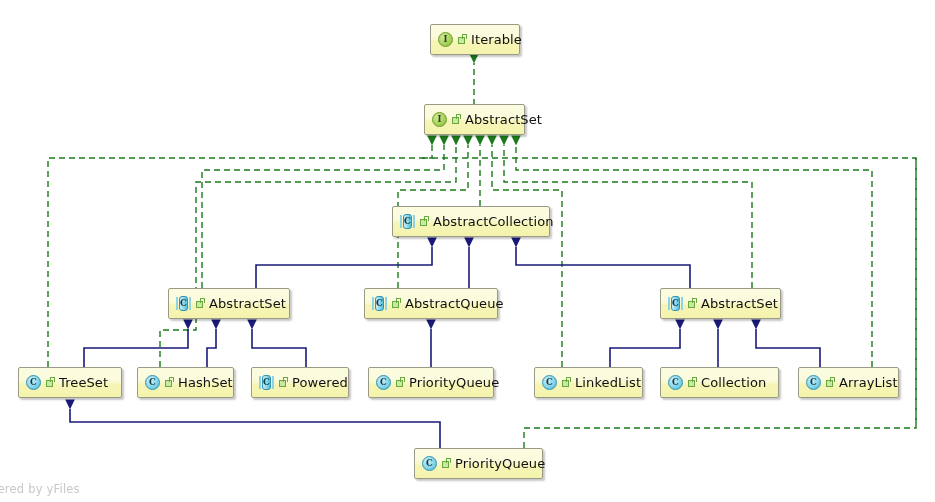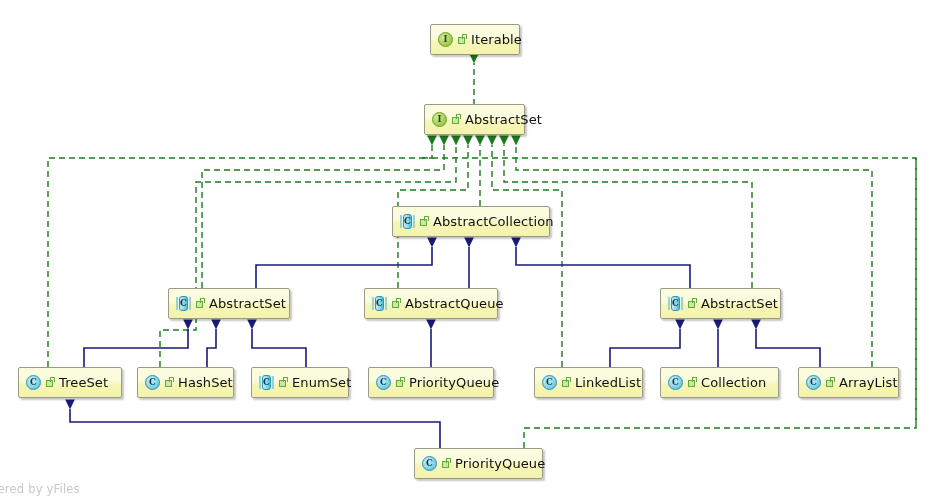--- a/index.html
+++ b/index.html
@@ -233,21 +233,21 @@
         <span class="vis"></span>
         <span class="nm">HashSet</span>
       </div>
       <div class="node" style="left: 251px; top: 367px; width: 98px;">
         <span class="ticon abs">
           <span class="lp"></span>
           <span class="rp"></span>
           <span class="ch">C</span>
         </span>
         <span class="vis"></span>
-        <span class="nm">EnumSet</span>
+        <span class="nm">Powered</span>
       </div>
       <div class="node" style="left: 368px; top: 367px; width: 126px;">
         <span class="ticon cls">
           <span class="ch">C</span>
         </span>
         <span class="vis"></span>
         <span class="nm">PriorityQueue</span>
       </div>
       <div class="node" style="left: 534px; top: 367px; width: 109px;">
         <span class="ticon cls">

